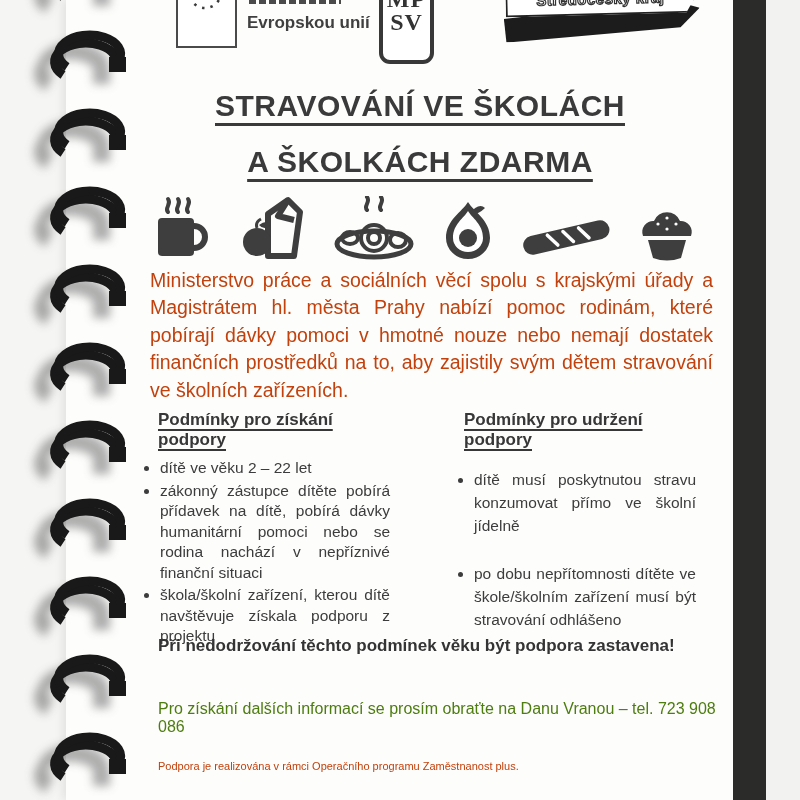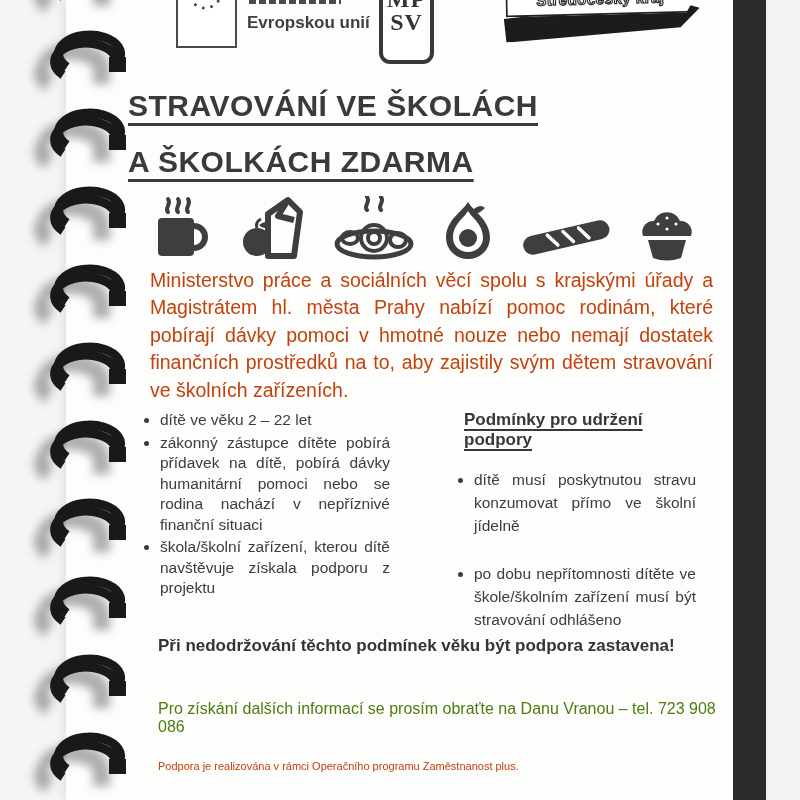--- a/index.html
+++ b/index.html
@@ -38,21 +38,21 @@
 
   .banner{position:absolute;left:504px;top:0;width:200px;height:46px;transform:rotate(-1.5deg);}
   .banner-box{position:absolute;left:2px;top:-17px;width:186px;height:28px;background:#fff;
         border:2px solid #222;clip-path:polygon(0 0,95% 0,100% 50%,95% 100%,0 100%);
         text-align:center;font-size:15px;font-weight:700;color:#fff;
         -webkit-text-stroke:1.2px #333;line-height:28px;letter-spacing:0.5px;}
   .banner-slab{position:absolute;left:0;top:2px;width:196px;height:38px;background:#1c1c1c;
         clip-path:polygon(0% 38%, 86% 0%, 100% 22%, 90% 72%, 1% 100%);}
 
   
-  .title{position:absolute;left:128px;top:78px;width:560px;color:#3a3a3a;}
+  .title{position:absolute;left:140px;top:78px;width:560px;text-align:center;color:#3a3a3a;}
   .title div{font-size:30px;font-weight:700;line-height:56px;letter-spacing:0.5px;
         text-decoration:underline;text-decoration-thickness:3px;text-underline-offset:7px;}
 
   
   .icons-row{position:absolute;left:150px;top:188px;width:548px;height:74px;
         display:flex;justify-content:space-between;align-items:flex-end;}
   .icons-row svg{display:block;}
 
   
   .intro{position:absolute;left:150px;top:267px;width:563px;
@@ -243,20 +243,21 @@
         <circle cx="40" cy="22" r="1.6"></circle>
           <circle cx="31" cy="27" r="1.6"></circle>
       </g>
       <path d="M12 38 L50 38 L45 56 Q31 61 17 56 Z" fill="#3e3e3e"></path>
     </svg>
   </div>
 
   <div class="intro">Ministerstvo práce a sociálních věcí spolu s krajskými úřady a Magistrátem hl. města Prahy nabízí pomoc rodinám, které pobírají dávky pomoci v hmotné nouze nebo nemají dostatek finančních prostředků na to, aby zajistily svým dětem stravování ve školních zařízeních.</div>
 
   <div class="col col-left">
+    <h3>Podmínky pro získání podpory</h3>
     <ul>
       <li>dítě ve věku 2 – 22 let</li>
       <li>zákonný zástupce dítěte pobírá přídavek na dítě, pobírá dávky humanitární pomoci nebo se rodina nachází v nepříznivé finanční situaci</li>
       <li>škola/školní zařízení, kterou dítě navštěvuje získala podporu z projektu</li>
     </ul>
   </div>
 
   <div class="col col-right">
     <h3>Podmínky pro udržení podpory</h3>
     <ul>

